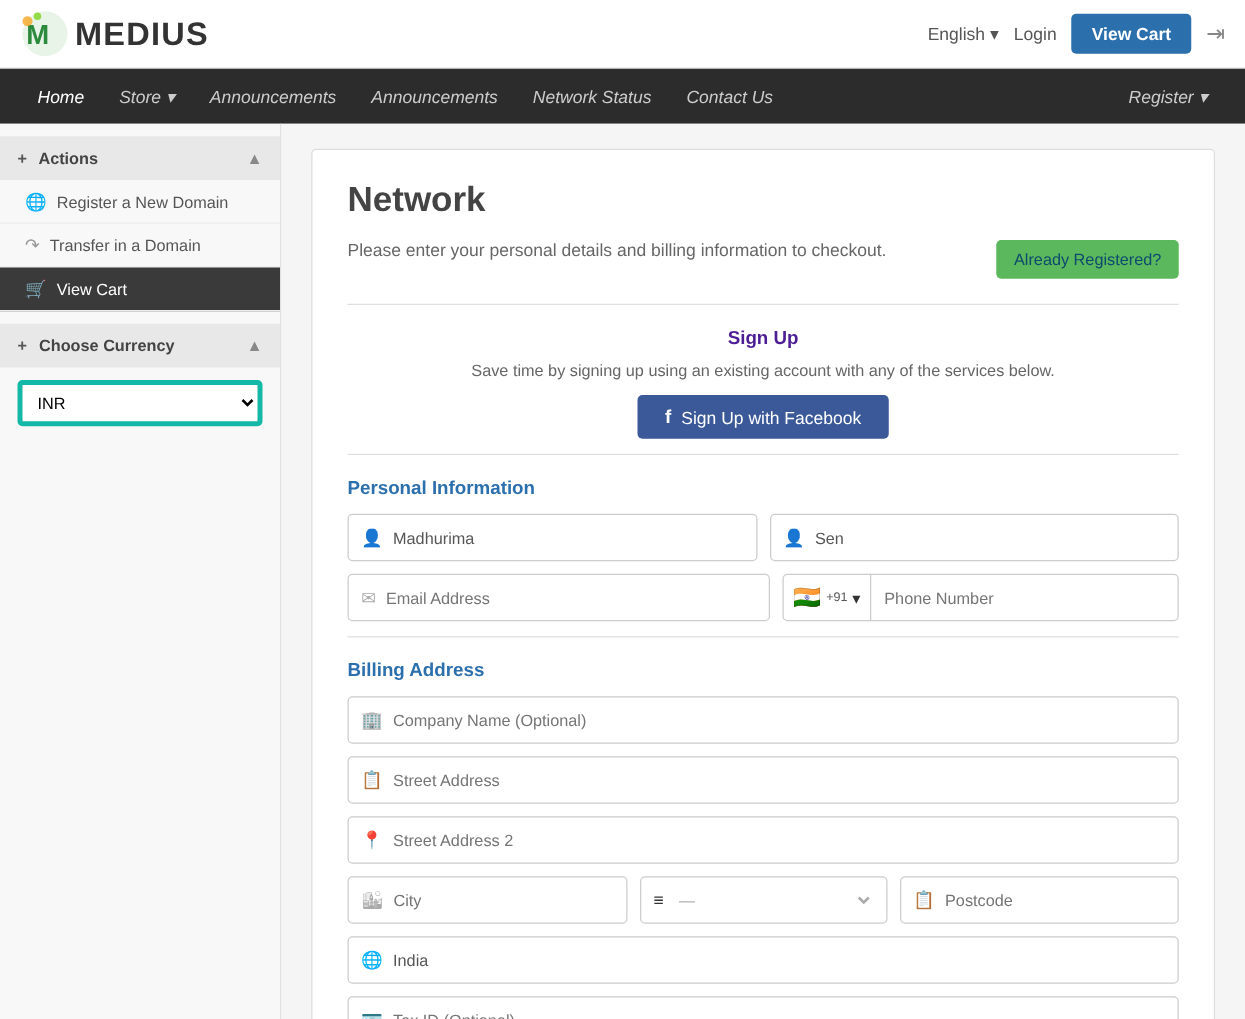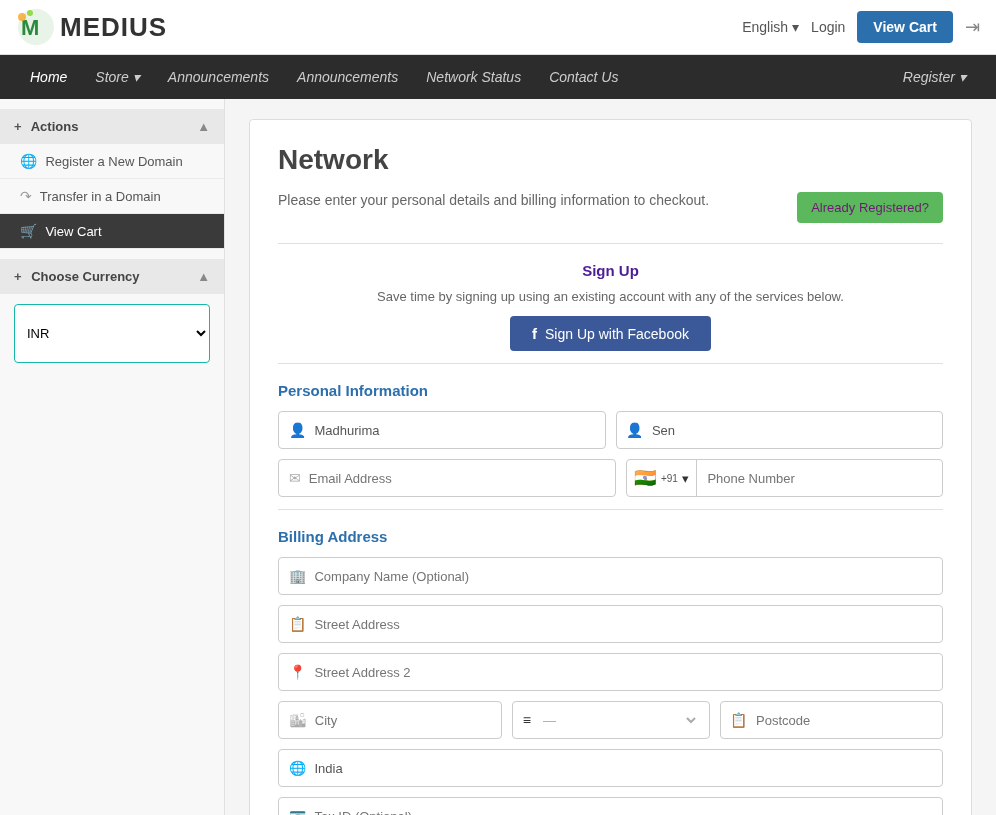--- a/index.html
+++ b/index.html
@@ -137,22 +137,22 @@
       background: #3a3a3a;
       color: #fff;
     }
     .sidebar-item.active .item-icon { color: #fff; }
     .item-icon { color: #999; font-size: 14px; }
     .sidebar-currency-body {
       padding: 10px 14px;
     }
     .currency-select {
       width: 100%;
-      padding: 20px 8px;
-      border: 1px solid #14b8a6;
+      padding: 6px 8px;
+      border: 4px solid #14b8a6;
       border-radius: 4px;
       background: #fff;
       font-size: 13px;
       cursor: pointer;
     }
 
     
     .content {
       flex: 1;
       padding: 20px 24px;
@@ -178,21 +178,21 @@
       align-items: flex-start;
       justify-content: space-between;
       margin-bottom: 20px;
     }
     .checkout-desc {
       color: #666;
       font-size: 14px;
     }
     .already-registered-btn {
       background: #5cb85c;
-      color: #701a75;
+      color: #0c4a6e;
       border: none;
       padding: 8px 14px;
       border-radius: 4px;
       cursor: pointer;
       font-size: 13px;
       white-space: nowrap;
     }
 
     
     .section-title {

